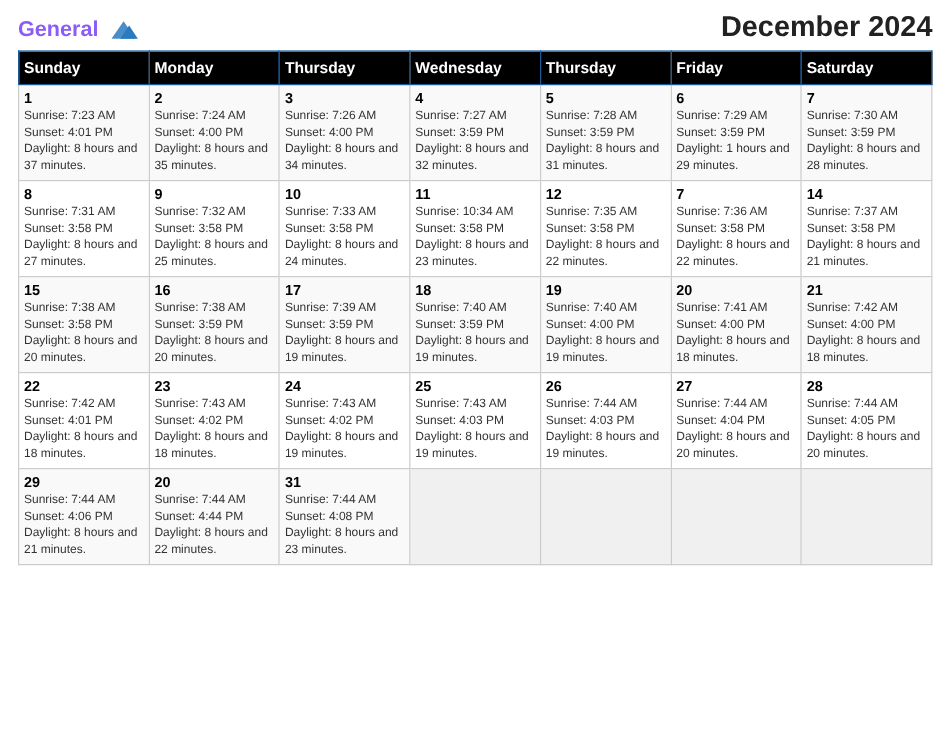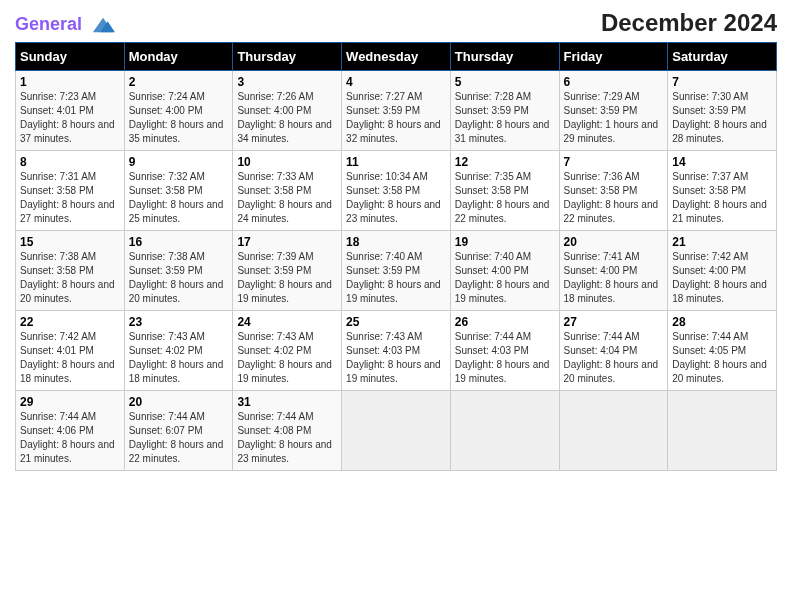--- a/index.html
+++ b/index.html
@@ -367,21 +367,21 @@
           <div class="day-info">
             <span>Sunrise: 7:44 AM</span><br>
             <span>Sunset: 4:06 PM</span><br>
             <span>Daylight: 8 hours and 21 minutes.</span>
           </div>
         </td>
           <td>
           <span class="day-num">20</span>
           <div class="day-info">
             <span>Sunrise: 7:44 AM</span><br>
-            <span>Sunset: 6:07 PM</span><br>
+            <span>Sunset: 4:44 PM</span><br>
             <span>Daylight: 8 hours and 22 minutes.</span>
           </div>
         </td>
           <td>
           <span class="day-num">31</span>
           <div class="day-info">
             <span>Sunrise: 7:44 AM</span><br>
             <span>Sunset: 4:08 PM</span><br>
             <span>Daylight: 8 hours and 23 minutes.</span>
           </div>

